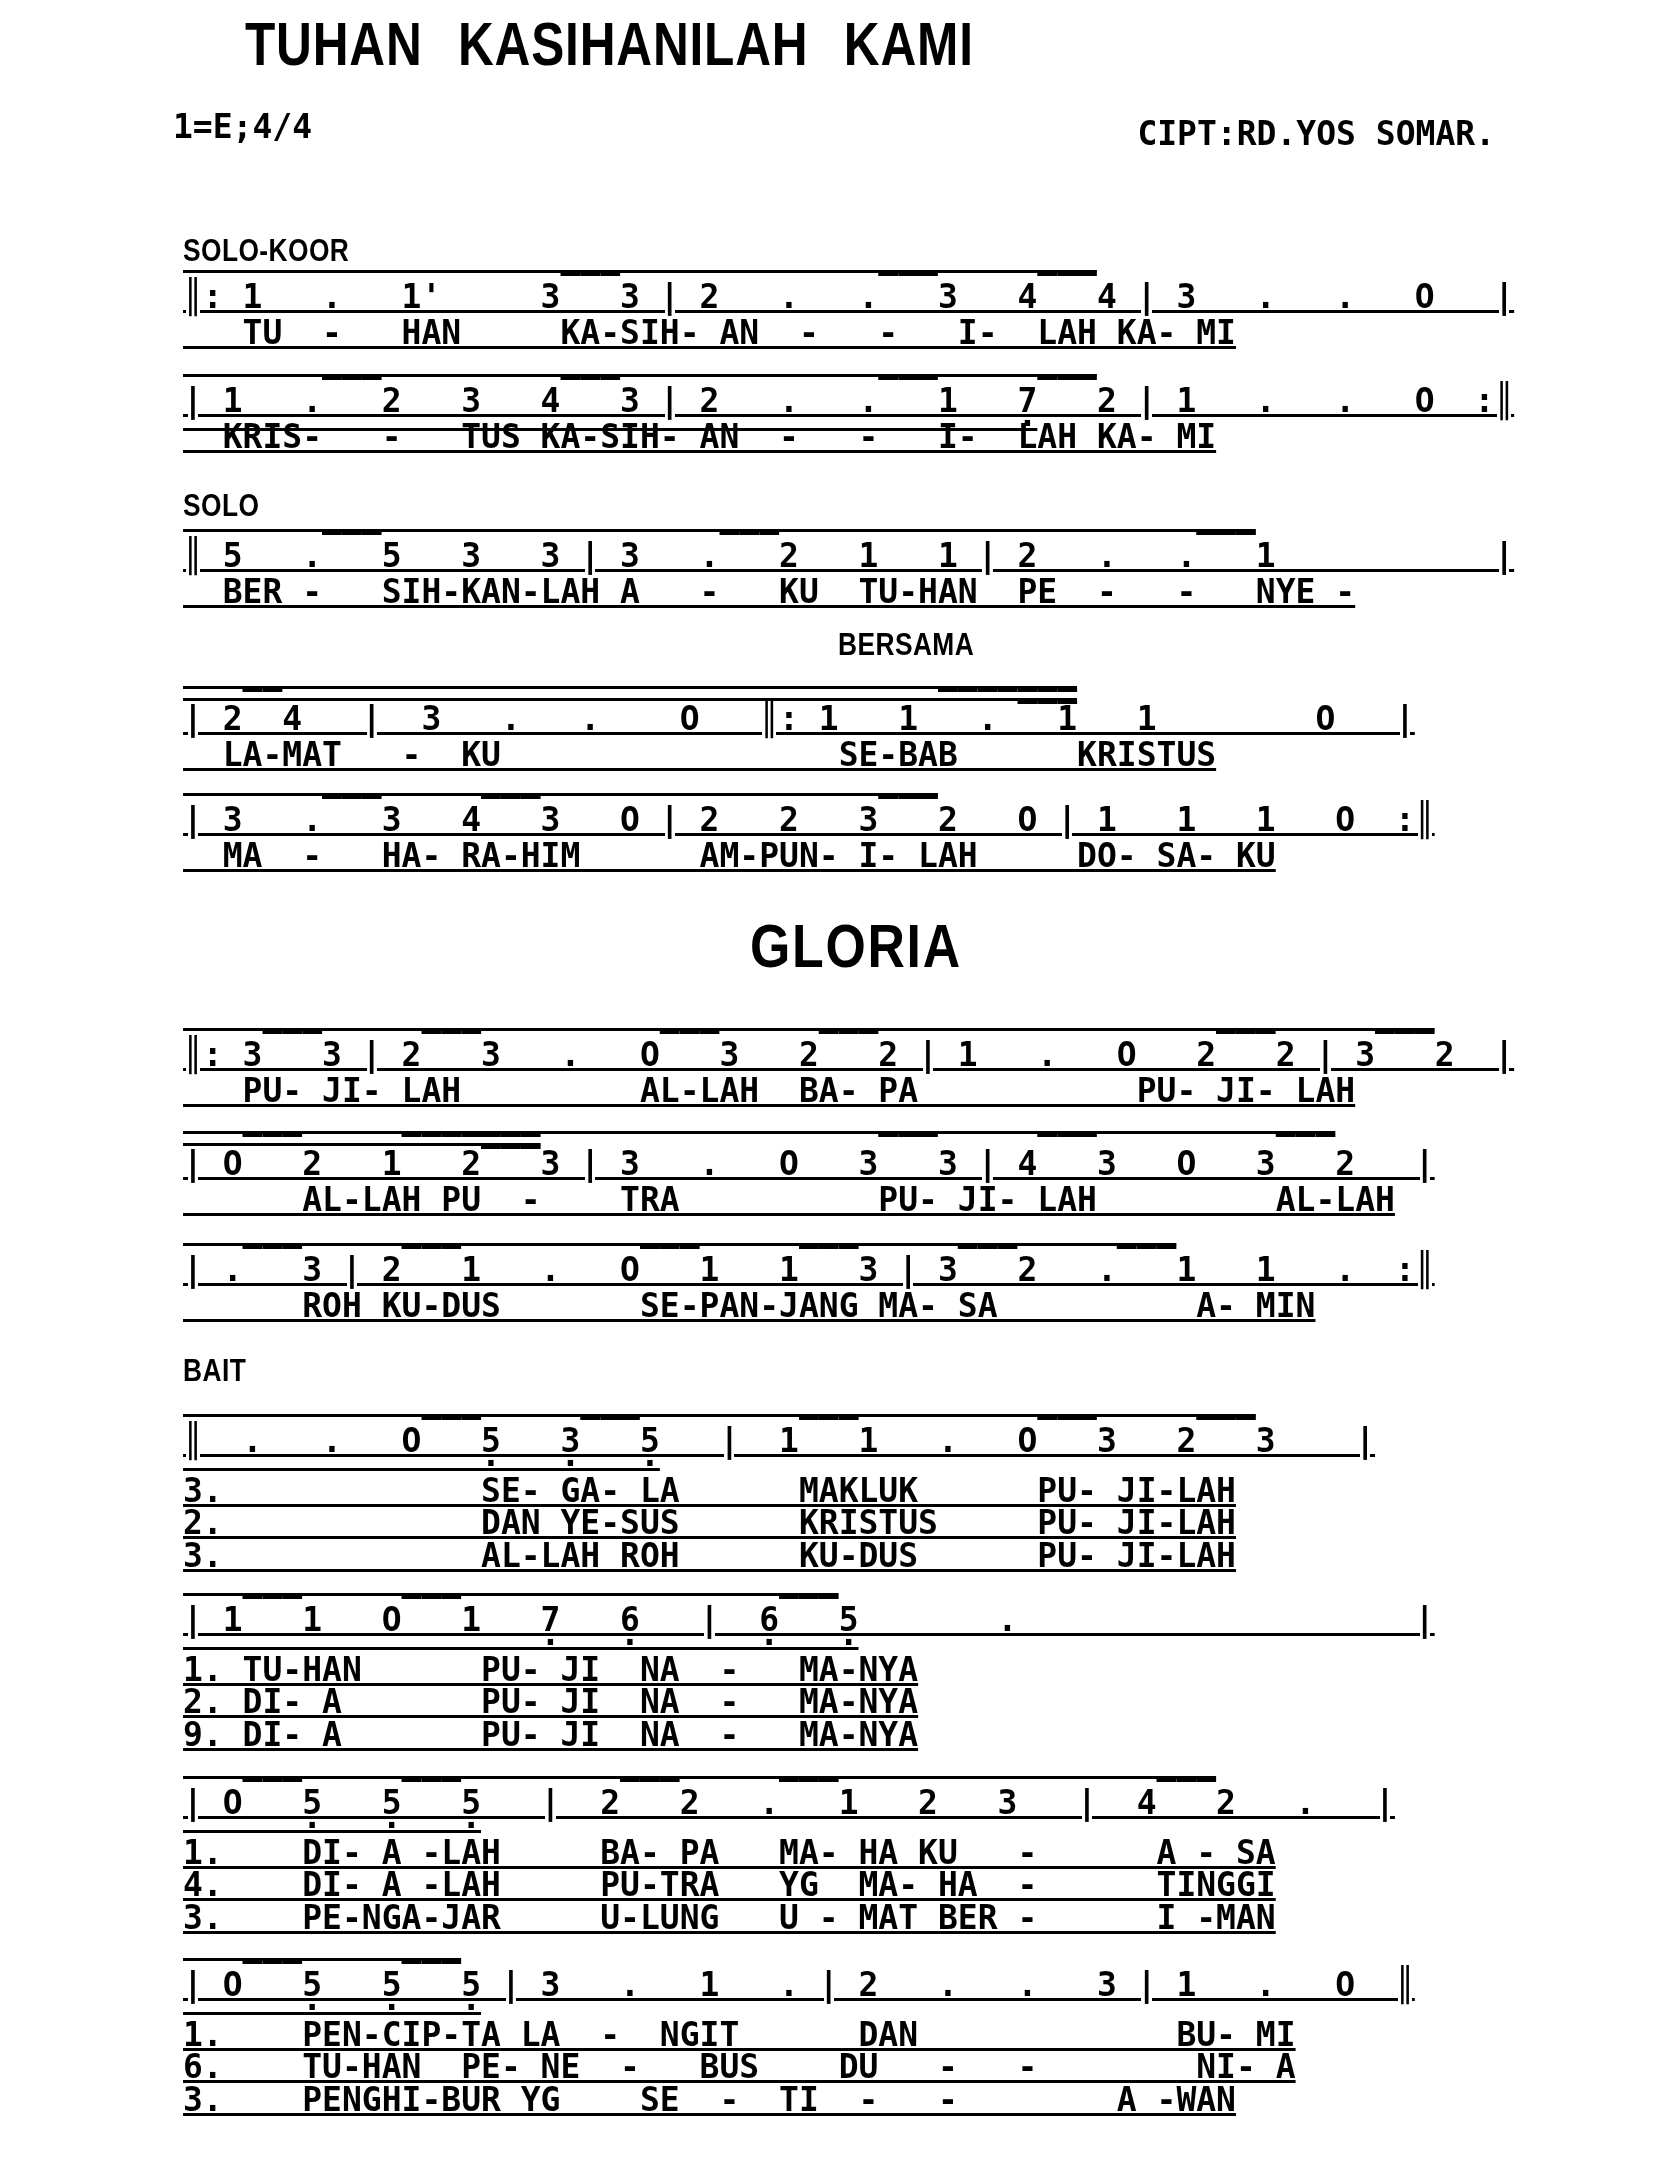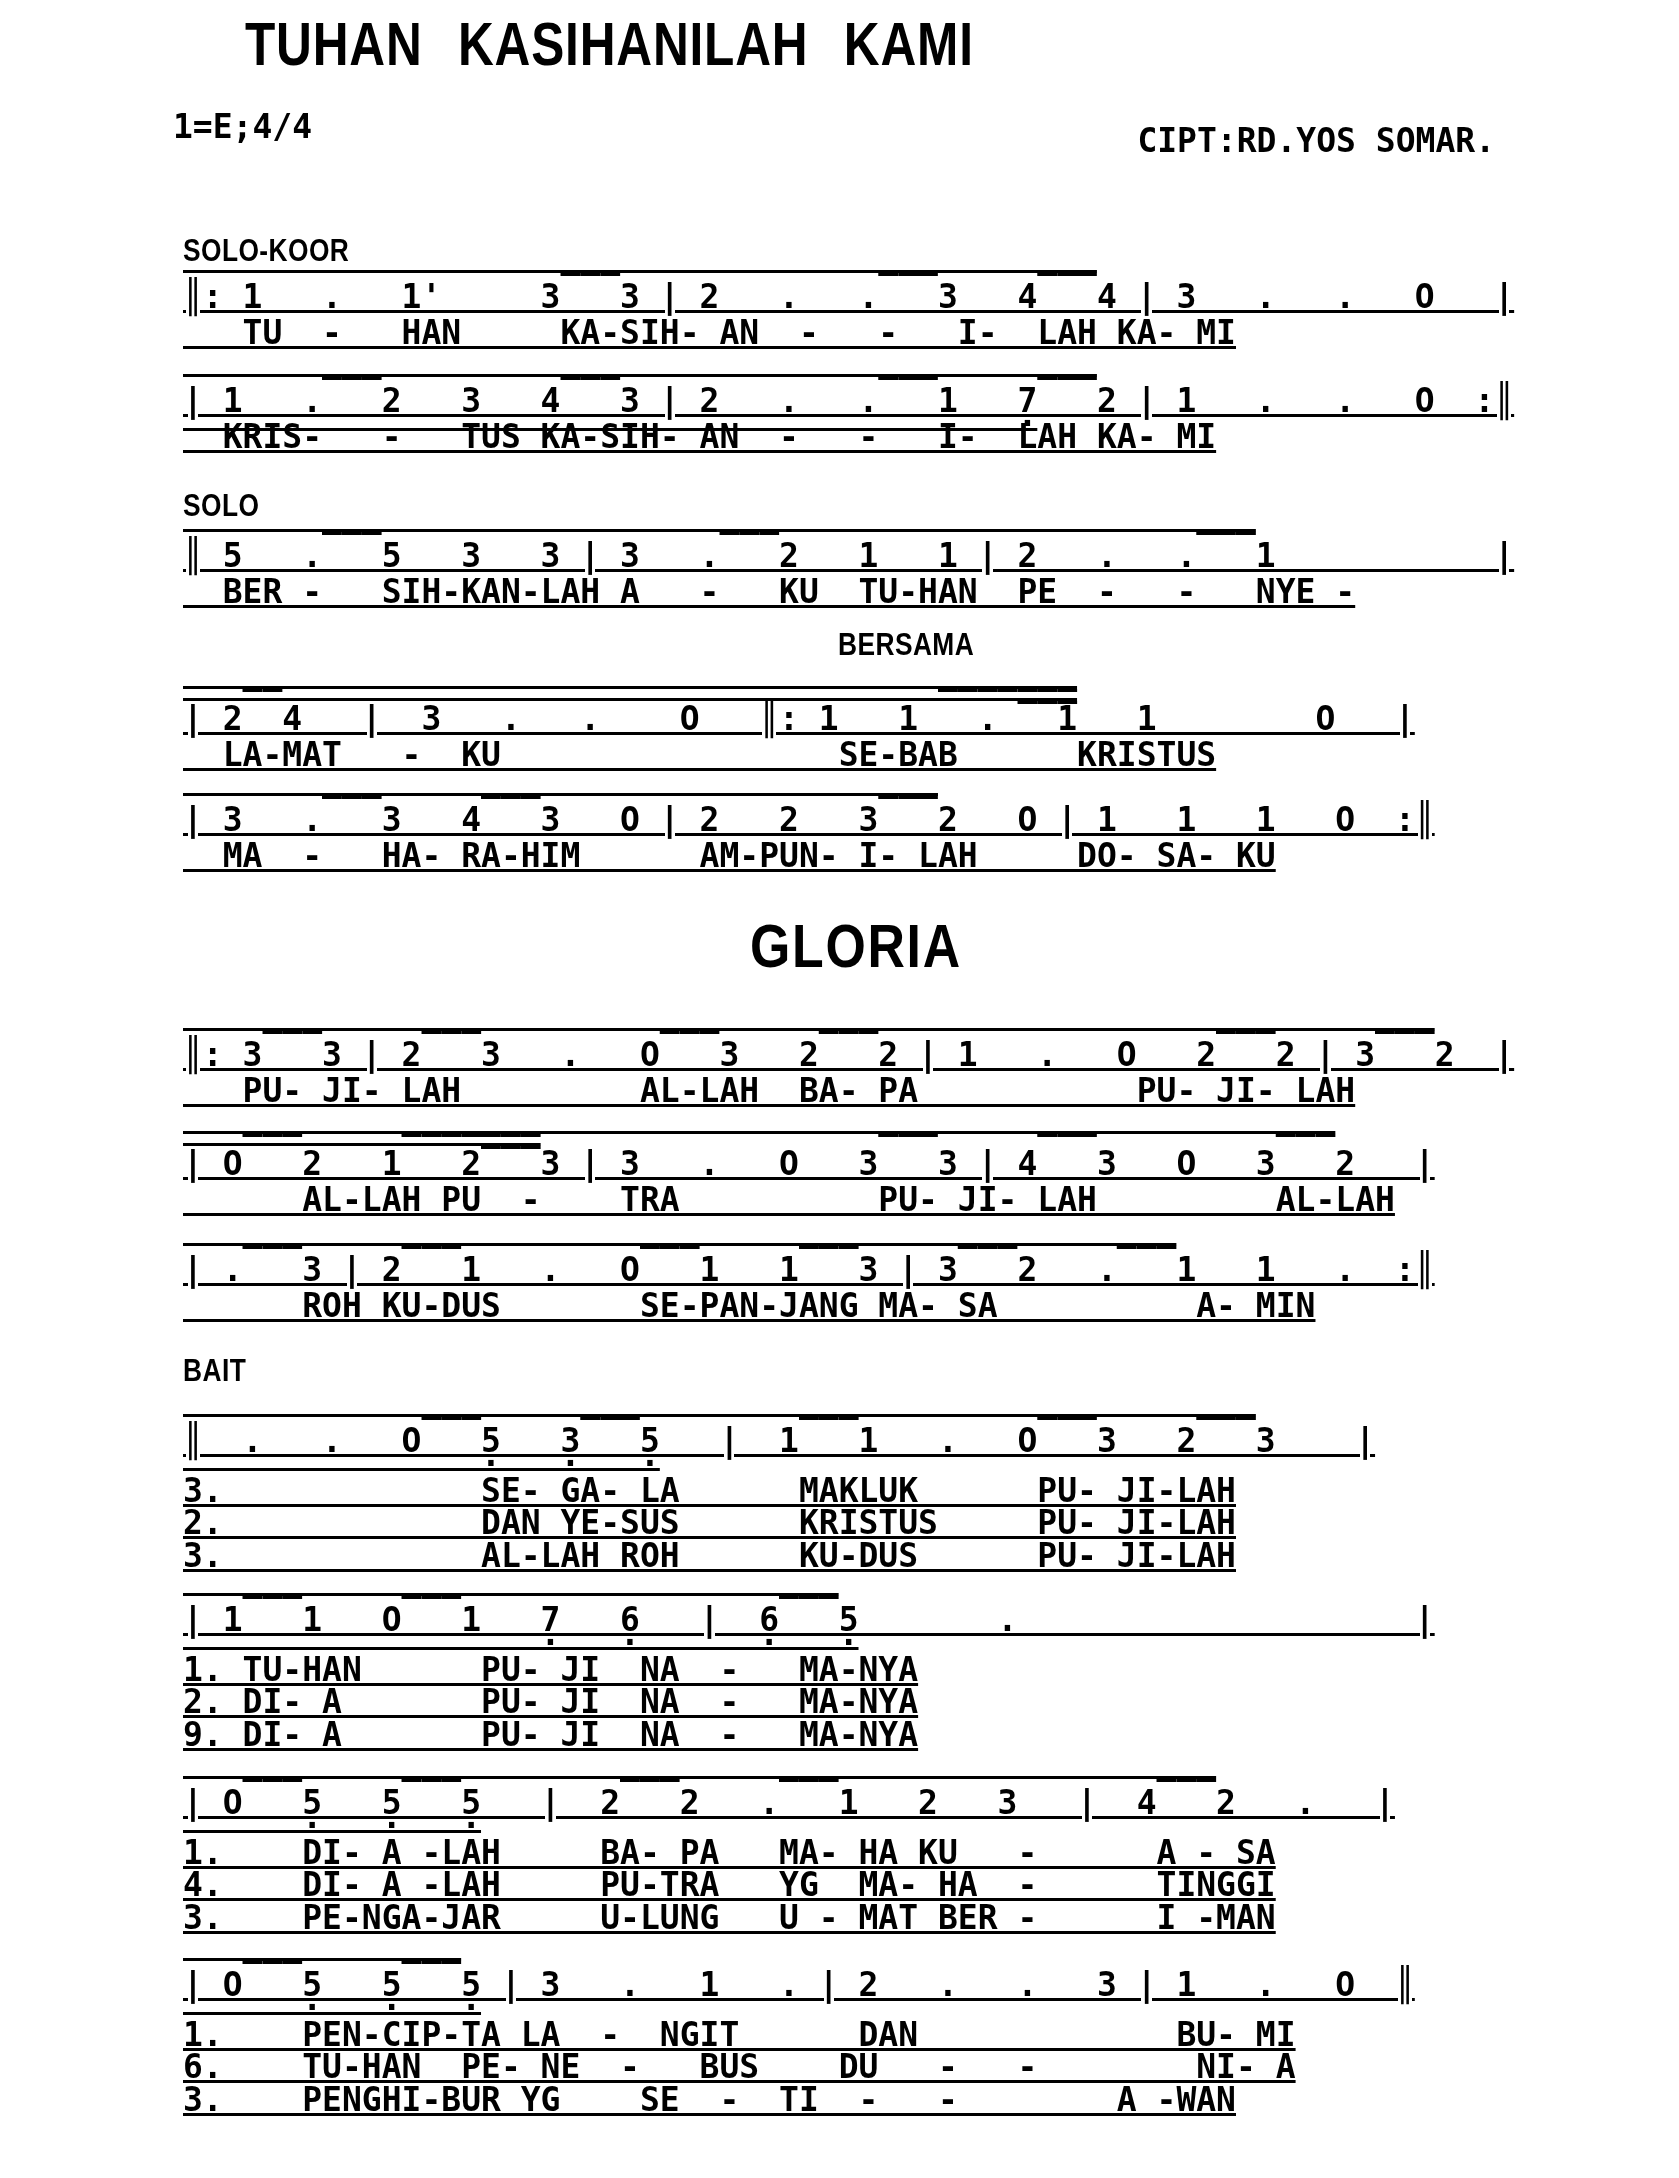--- a/index.html
+++ b/index.html
@@ -12,21 +12,21 @@
     font-family:"Liberation Sans",sans-serif;font-weight:bold;font-size:62px;
     transform:scaleX(.80);transform-origin:left top;
     word-spacing:26px;letter-spacing:1px;white-space:nowrap;
   }
   .gloria{
     position:absolute;top:911px;left:750px;
     font-family:"Liberation Sans",sans-serif;font-weight:bold;font-size:61px;
     transform:scaleX(.85);transform-origin:left top;letter-spacing:2px;white-space:nowrap;
   }
   .meta-left{position:absolute;top:107px;left:173px;font:bold 33px/40px "DejaVu Sans Mono",monospace;white-space:pre}
-  .meta-right{position:absolute;top:121px;right:184px;font:bold 33px/40px "DejaVu Sans Mono",monospace;white-space:pre}
+  .meta-right{position:absolute;top:114px;right:184px;font:bold 33px/40px "DejaVu Sans Mono",monospace;white-space:pre}
   .label{
     position:absolute;left:183px;
     font-family:"Liberation Sans",sans-serif;font-weight:bold;font-size:31px;
     transform:scaleX(.85);transform-origin:left top;letter-spacing:0.5px;white-space:nowrap;
   }
   .sys{position:absolute;left:183px;width:1485px;height:0}
   .sys pre{
     position:absolute;left:0;top:0;margin:0;
     font:bold 33px/40px "DejaVu Sans Mono",monospace;white-space:pre;text-decoration:underline;
   }

